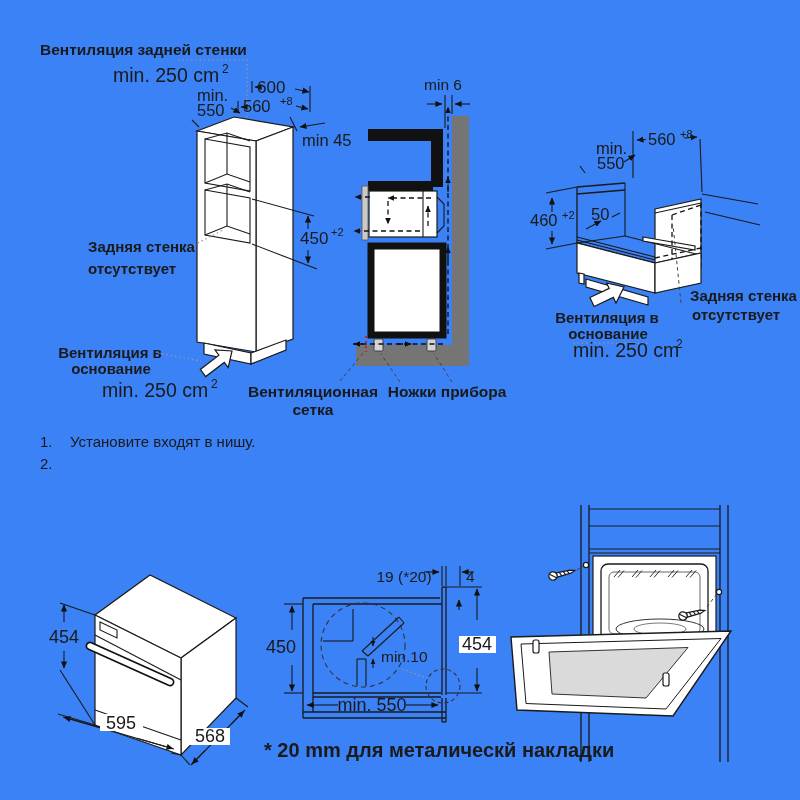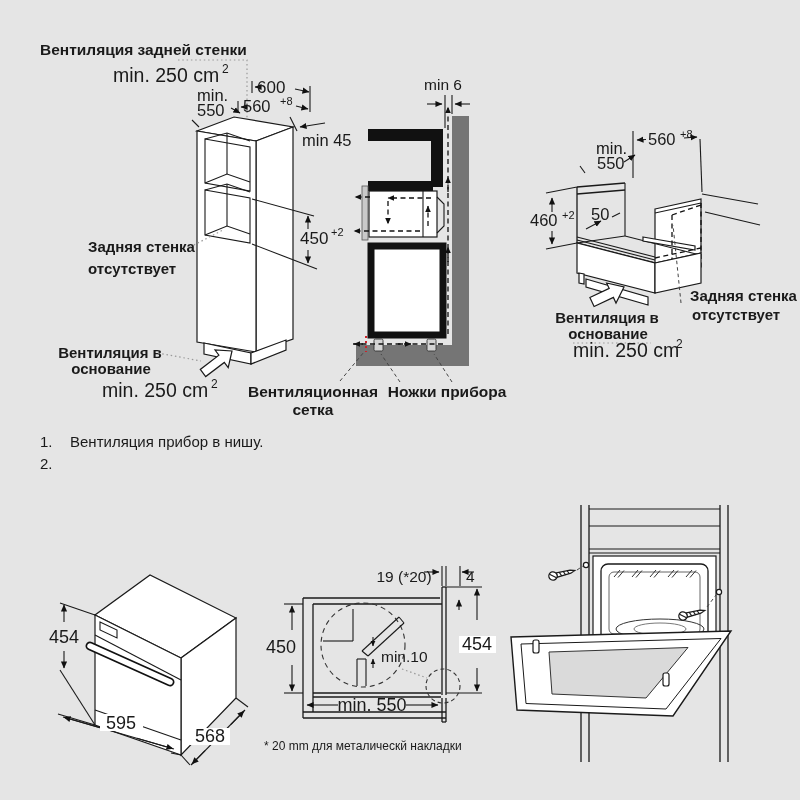--- a/index.html
+++ b/index.html
@@ -1,16 +1,16 @@
 <!DOCTYPE html>
 <html><head>
 <meta charset="utf-8">
 <style>
   html,body{margin:0;padding:0;background:#fff;}
-  .page{position:relative;width:800px;height:800px;background:#e5e5e5;overflow:hidden;
+  .page{position:relative;width:800px;height:800px;background:#3b82f6;overflow:hidden;
         font-family:"Liberation Sans",sans-serif;color:#1a1a1a;}
   svg{position:absolute;left:0;}
   svg text{font-family:"Liberation Sans",sans-serif;fill:#1a1a1a;}
   .b{font-weight:bold;font-size:15px;}
   .b2{font-weight:bold;font-size:15.5px;}
   .big{font-size:19.5px;}
   .d16{font-size:16.5px;}
   .d17{font-size:17px;}
   .d18{font-size:18px;}
   .d15{font-size:15.5px;}
@@ -18,21 +18,21 @@
   .sup2{font-size:12px;}
   .thin{stroke:#1a1a1a;stroke-width:1.1;fill:none;}
   .thin2{stroke:#1a1a1a;stroke-width:1.3;fill:none;}
   .wfill{fill:#ffffff;stroke:#1a1a1a;stroke-width:1.2;}
   .dash{stroke:#111;stroke-width:1.3;fill:none;stroke-dasharray:5 3.5;}
   .lead{stroke:#444;stroke-width:1;fill:none;stroke-dasharray:3.5 3;}
   .dots{stroke:#999;stroke-width:1.2;fill:none;stroke-dasharray:1.5 2.8;}
   .steps{position:absolute;left:40px;top:431px;font-size:15px;line-height:22px;width:700px;}
   .steps .row{display:flex;}
   .steps .num{width:30px;}
-  .footnote{position:absolute;left:264px;top:739px;font-size:12px;font-weight:normal;}
+  .footnote{position:absolute;left:264px;top:739px;font-size:20px;font-weight:bold;}
 </style>
 </head>
 <body>
 
 <div class="page">
 
 <svg width="800" height="480" viewBox="0 0 800 480" style="top:0">
   <defs>
     <marker id="ar" viewBox="0 0 10 10" refX="8.5" refY="5" markerWidth="7" markerHeight="7" orient="auto">
       <path d="M0,1 L9,5 L0,9 Z" fill="#111"></path>
@@ -247,21 +247,21 @@
     <text class="b" x="608" y="339" text-anchor="middle">основание</text>
     <line class="dots" x1="573" y1="343" x2="651" y2="343"></line>
     <text class="big" x="573" y="357">min. 250 cm</text>
     <text class="sup2" x="676" y="348">2</text>
   </g>
 </svg>
 
 <div class="steps">
   <div class="row">
     <span class="num">1.</span>
-    <span>Вентиляция прибор в нишу.</span>
+    <span>Установите входят в нишу.</span>
   </div>
   <div class="row">
     <span class="num">2.</span>
   </div>
 </div>
 
 <svg width="800" height="310" viewBox="0 490 800 310" style="top:490px">
 
   <g>
     <path class="wfill" d="M95,615 L181,658 L236,618 L150,575 Z"></path>

